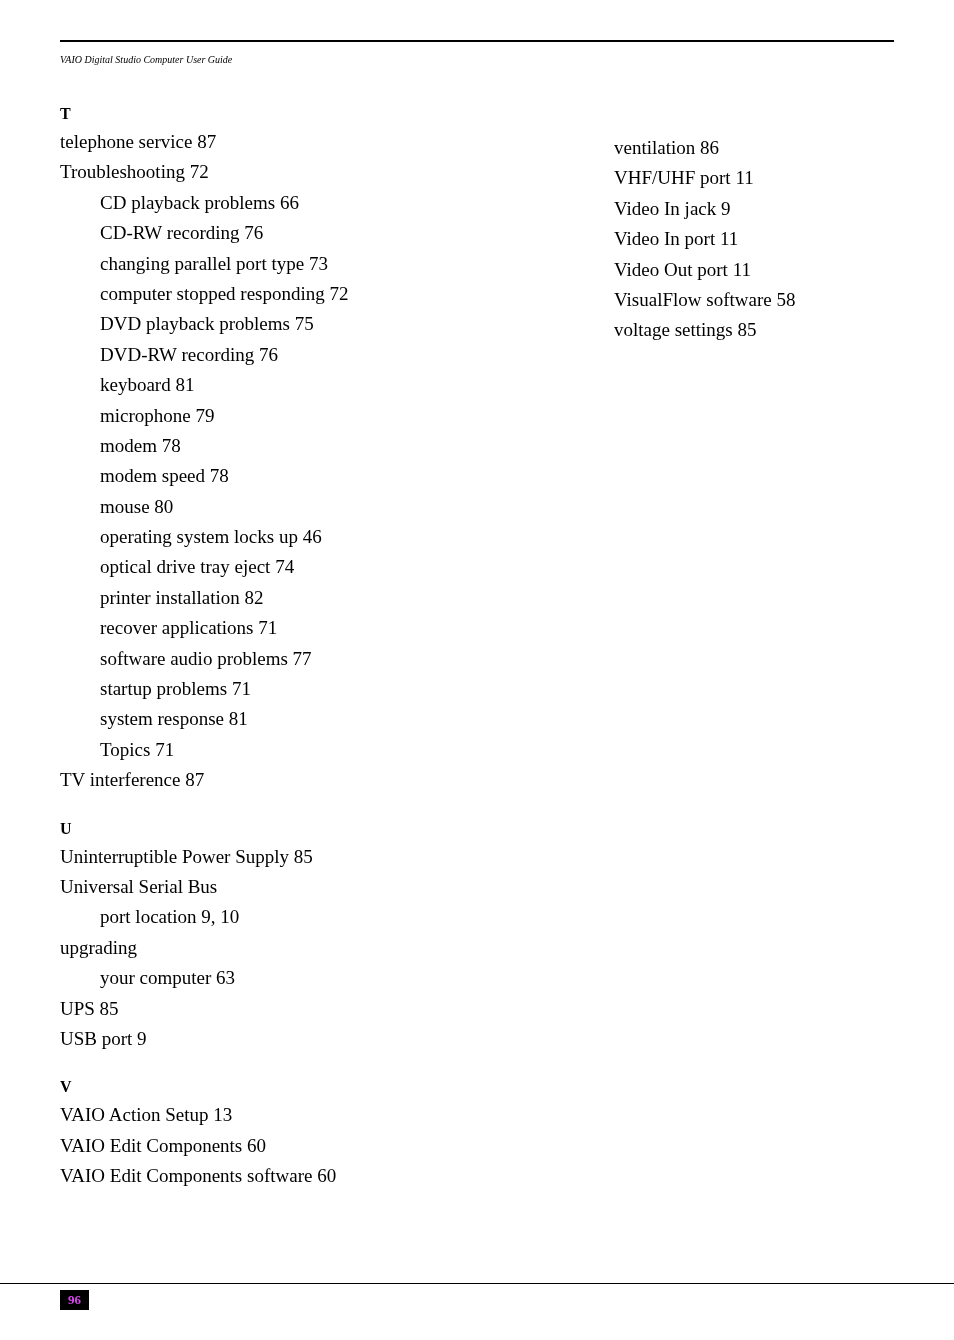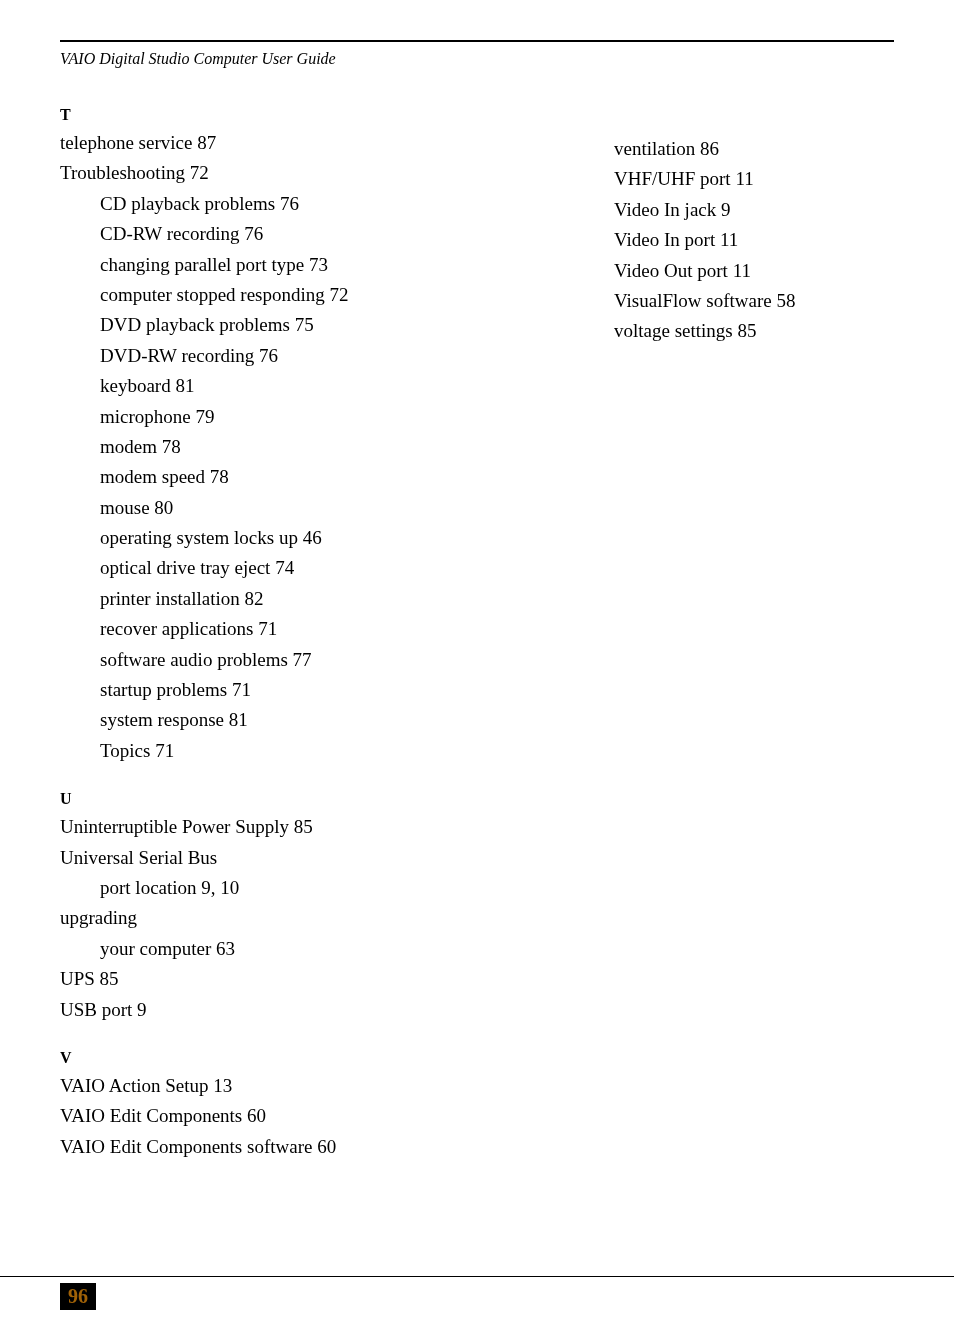--- a/index.html
+++ b/index.html
@@ -25,21 +25,21 @@
     }
 
     .header {
       border-top: 2px solid #000;
       padding-top: 8px;
       margin-bottom: 30px;
     }
 
     .header-title {
       font-style: italic;
-      font-size: 16px;
+      font-size: 10px;
     }
 
     .content-columns {
       display: flex;
       gap: 0px;
     }
 
     .left-col {
       flex: 1;
       padding-right: 20px;
@@ -77,62 +77,63 @@
       border-top: 1px solid #000;
       padding-top: 6px;
       padding-left: 60px;
       padding-right: 60px;
       display: flex;
       align-items: center;
     }
 
     .page-num-box {
       background: #000;
-      color: #a16207;
+      color: #d946ef;
       font-weight: bold;
-      font-size: 20px;
+      font-size: 13px;
       padding: 2px 8px;
     }
   </style>
 </head>
 <body>
 
 <div class="page">
 
   <div class="header">
     <span class="header-title">VAIO Digital Studio Computer User Guide</span>
   </div>
 
   <div class="content-columns">
 
     <div class="left-col">
 
       <div class="section-block">
         <div class="section-letter">T</div>
         <div class="index-entry">telephone service 87</div>
         <div class="index-entry">Troubleshooting 72</div>
-        <div class="index-entry indent1">CD playback problems 76</div>
+        <div class="index-entry indent1">CD playback problems 66</div>
         <div class="index-entry indent1">CD-RW recording 76</div>
         <div class="index-entry indent1">changing parallel port type 73</div>
         <div class="index-entry indent1">computer stopped responding 72</div>
         <div class="index-entry indent1">DVD playback problems 75</div>
         <div class="index-entry indent1">DVD-RW recording 76</div>
         <div class="index-entry indent1">keyboard 81</div>
         <div class="index-entry indent1">microphone 79</div>
         <div class="index-entry indent1">modem 78</div>
         <div class="index-entry indent1">modem speed 78</div>
         <div class="index-entry indent1">mouse 80</div>
         <div class="index-entry indent1">operating system locks up 46</div>
         <div class="index-entry indent1">optical drive tray eject 74</div>
         <div class="index-entry indent1">printer installation 82</div>
         <div class="index-entry indent1">recover applications 71</div>
         <div class="index-entry indent1">software audio problems 77</div>
         <div class="index-entry indent1">startup problems 71</div>
         <div class="index-entry indent1">system response 81</div>
         <div class="index-entry indent1">Topics 71</div>
+        <div class="index-entry">TV interference 87</div>
       </div>
 
       <div class="section-block">
         <div class="section-letter">U</div>
         <div class="index-entry">Uninterruptible Power Supply 85</div>
         <div class="index-entry">Universal Serial Bus</div>
         <div class="index-entry indent1">port location 9, 10</div>
         <div class="index-entry">upgrading</div>
         <div class="index-entry indent1">your computer 63</div>
         <div class="index-entry">UPS 85</div>

